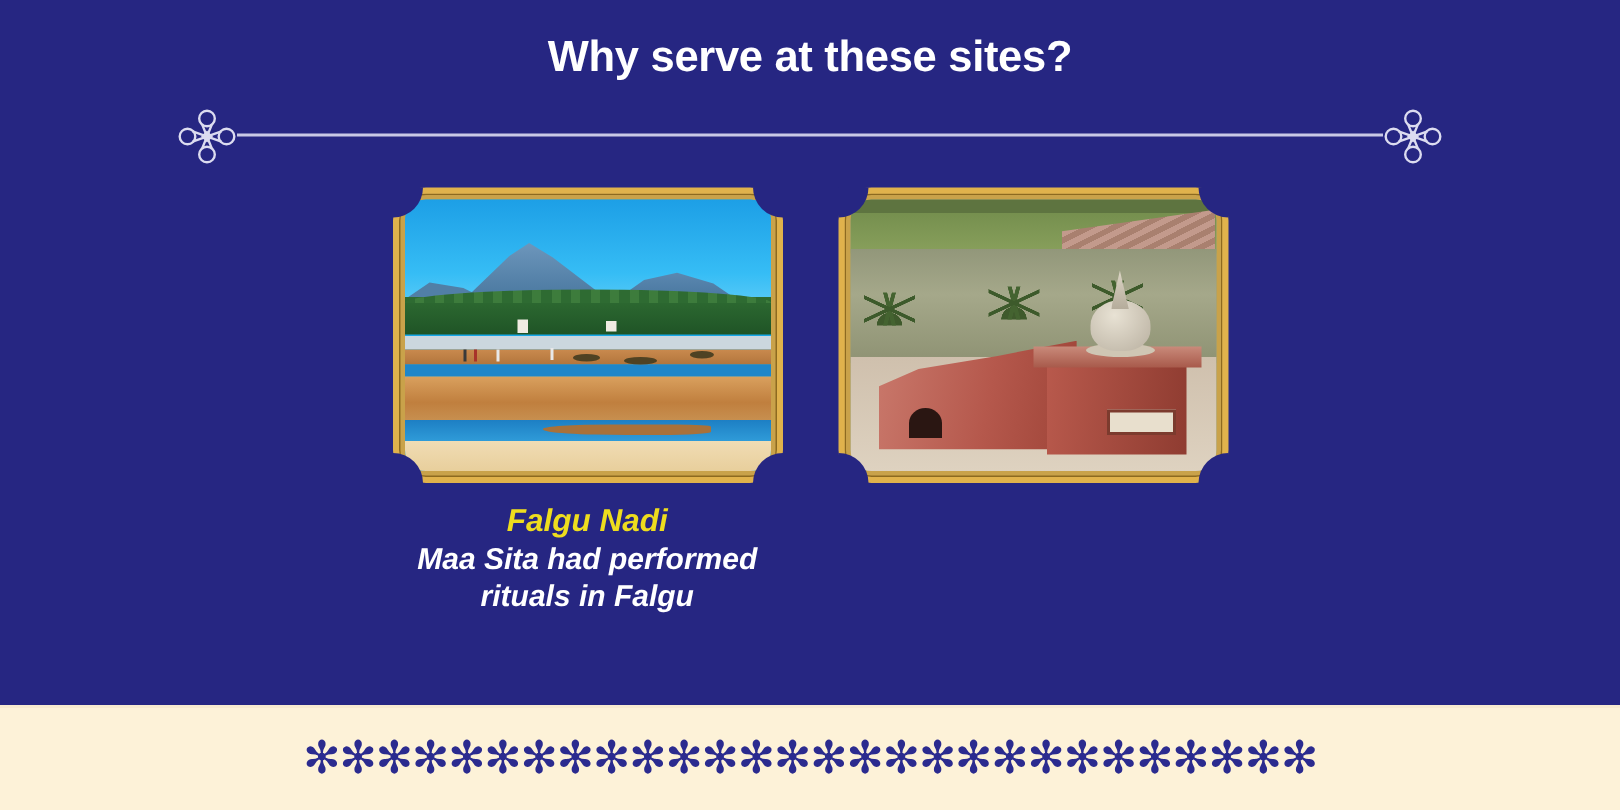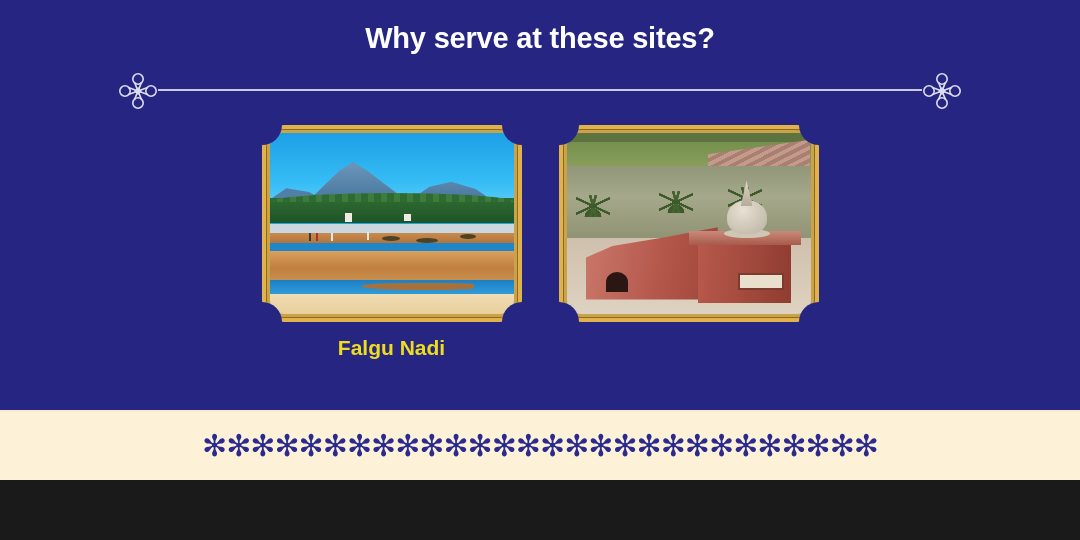--- a/index.html
+++ b/index.html
@@ -3,21 +3,21 @@
 <meta charset="utf-8">
 <style>
   html, body {
     margin: 0;
     padding: 0;
     background: #1a1a1a;
   }
   #slide {
     position: relative;
     width: 1080px;
-    height: 480px;
+    height: 540px;
     overflow: hidden;
     background: #262682;
     font-family: "Liberation Sans", sans-serif;
     -webkit-font-smoothing: antialiased;
   }
 
   
   #title {
     position: absolute;
     top: 22px;
@@ -58,20 +58,21 @@
 
   
   #cards {
     position: absolute;
     top: 125px;
     left: 0;
     width: 1080px;
     display: flex;
     justify-content: center;
     gap: 37px;
+    font-style: italic;
   }
   .card { width: 260px; }
 
   .frame {
     position: relative;
     width: 260px;
     height: 197px;
     box-sizing: border-box;
     border: 4px solid #e0b24c;
     border-radius: 22px;
@@ -335,20 +336,22 @@
           <div class="shrub" style="left:60%; top:58%; width:22px;"></div>
           <div class="shrub" style="left:78%; top:56%; width:16px;"></div>
           <div class="person" style="left:16%; top:55%;"></div>
           <div class="person red" style="left:19%; top:55.5%;"></div>
           <div class="person wht" style="left:25%; top:55%;"></div>
           <div class="person wht" style="left:40%; top:54.5%;"></div>
         </div>
       </div>
       <div class="caption">
         <div class="cap-title">Falgu Nadi</div>
+        <div class="cap-desc">Maa Sita had performed
+rituals in Falgu</div>
       </div>
     </div>
 
     <div class="card">
       <div class="frame">
         <span class="notch tl"></span>
         <span class="notch tr"></span>
         <span class="notch bl"></span>
         <span class="notch br"></span>
         <div class="photo scene-kund">

